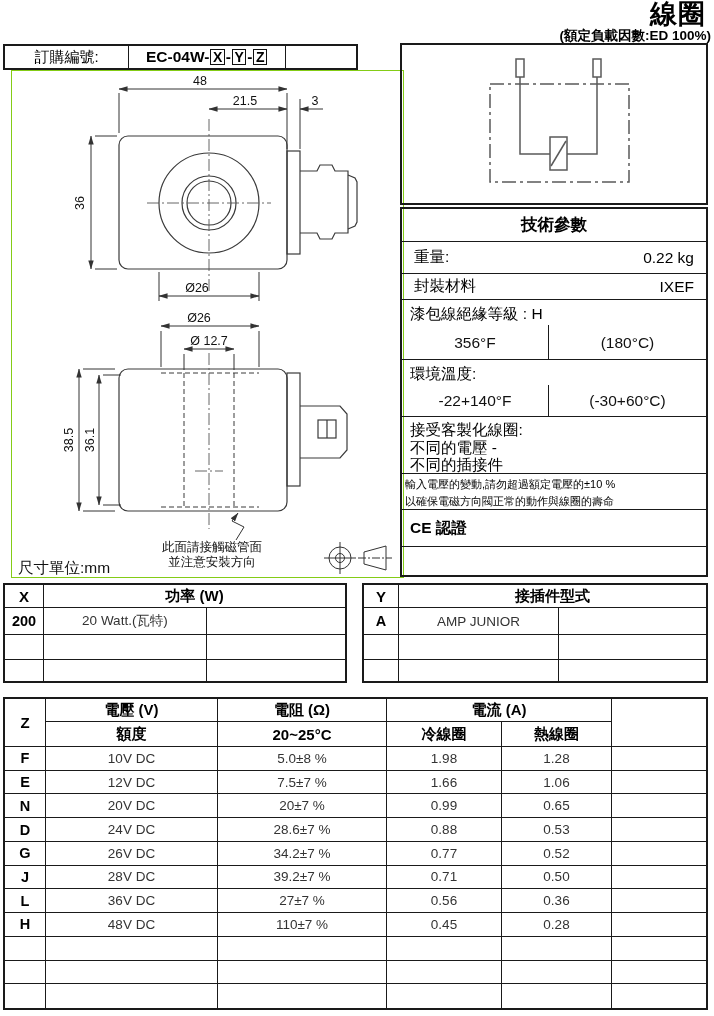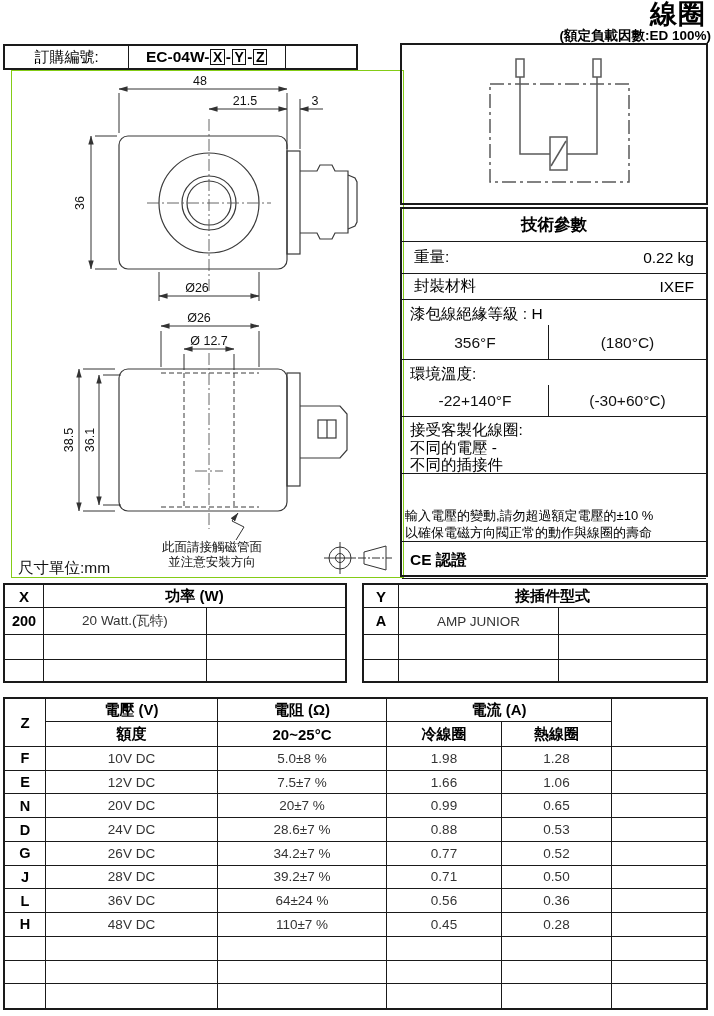--- a/index.html
+++ b/index.html
@@ -31,21 +31,21 @@
   .kv { display:flex; align-items:center; justify-content:space-between; padding:0 12px; font-size:15.5px; }
   #r-weight { height:32px; } #r-mat { height:26px; }
   #r-ins { height:60px; } #r-amb { height:57px; }
   .lblrow { padding:4px 0 0 8px; font-size:15.5px; }
   .split { display:flex; } 
   .split div { display:flex; align-items:center; justify-content:center; font-size:15.5px; color:#111; }
   .split .lh { width:146px; border-right:1px solid #1a1a1a;text-align:center; }
   .split .rh { flex:1; }
   #r-ins .split { height:35px; } #r-amb .split { height:31px; }
   #r-cus { height:57px; padding:4px 0 0 8px; font-size:15.5px; line-height:17.5px; }
-  #r-note { height:36px; padding:2px 0 0 3px; font-size:13px; line-height:16.5px; white-space:nowrap;margin-top:32px; }
+  #r-note { height:36px; padding:2px 0 0 3px; font-size:11px; line-height:16.5px; white-space:nowrap; }
   #r-ce { height:37px; padding:8px 0 0 8px; font-weight:bold; font-size:15.5px; }
   .pfill { flex:1; border-bottom:none; }
 
   
   .tbl { position:absolute; display:grid; border:2px solid #1a1a1a; box-sizing:border-box; background:#fff; }
   .c { border-right:1px solid #1a1a1a; border-bottom:1px solid #1a1a1a;
        display:flex; align-items:center; justify-content:center;
        font-size:13.5px; color:#333; overflow:hidden; box-sizing:border-box; }
   .b  { font-weight:bold; color:#000; font-size:14.5px; }
   .hd { font-weight:bold; color:#000; font-size:15px; }
@@ -292,21 +292,21 @@
       <div class="c">0.52</div>
       <div class="c nr"></div>
     <div class="c b">J</div>
       <div class="c">28V DC</div>
       <div class="c">39.2±7 %</div>
       <div class="c">0.71</div>
       <div class="c">0.50</div>
       <div class="c nr"></div>
     <div class="c b">L</div>
       <div class="c">36V DC</div>
-      <div class="c">64±24 %</div>
+      <div class="c">27±7 %</div>
       <div class="c">0.56</div>
       <div class="c">0.36</div>
       <div class="c nr"></div>
     <div class="c b">H</div>
       <div class="c">48V DC</div>
       <div class="c">110±7 %</div>
       <div class="c">0.45</div>
       <div class="c">0.28</div>
       <div class="c nr"></div>
     <div class="c b"></div>

